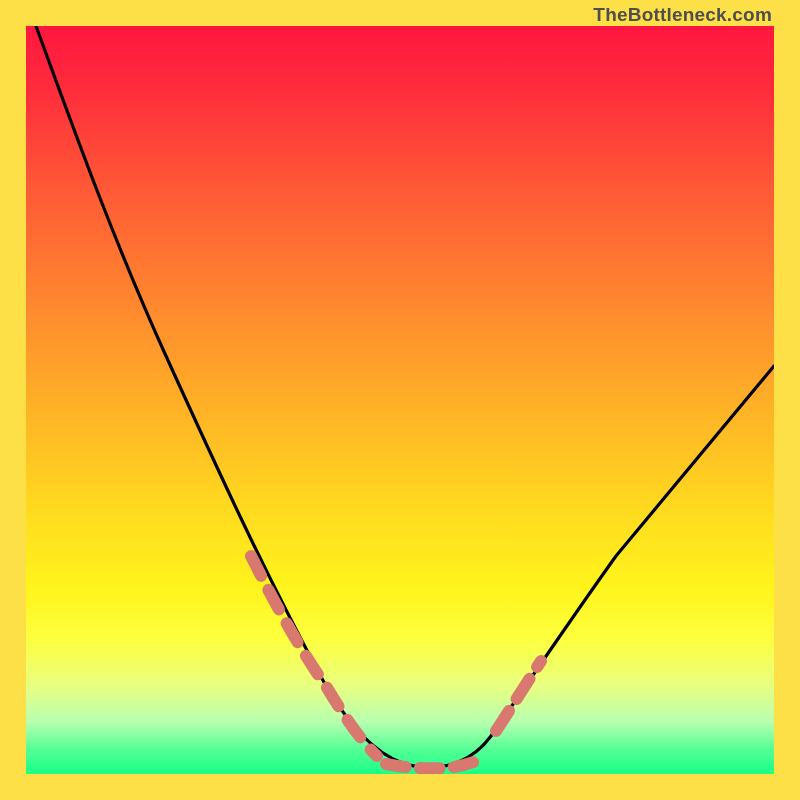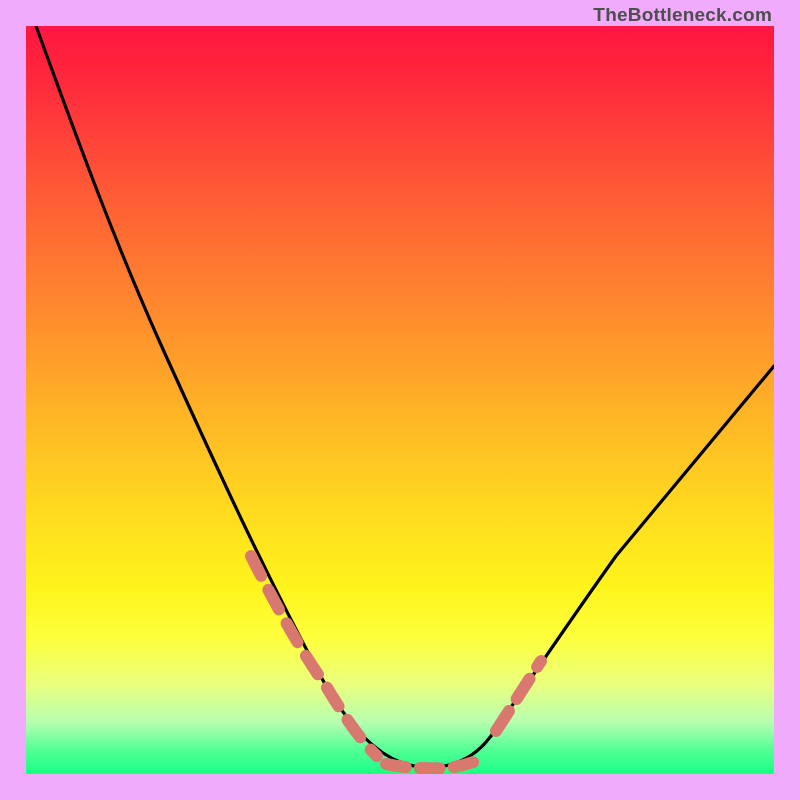--- a/index.html
+++ b/index.html
@@ -10,21 +10,21 @@
     background: #000000;
     overflow: hidden;
     font-family: Arial, Helvetica, sans-serif;
   }
   .frame {
     position: absolute;
     top: 0;
     left: 0;
     width: 800px;
     height: 800px;
-    background: #f0abfc;
+    background: #fde047;
   }
   .plot-area {
     position: absolute;
     top: 26px;
     left: 26px;
     width: 748px;
     height: 748px;
     background: linear-gradient(
       to bottom,
       #ff163f 0%,

